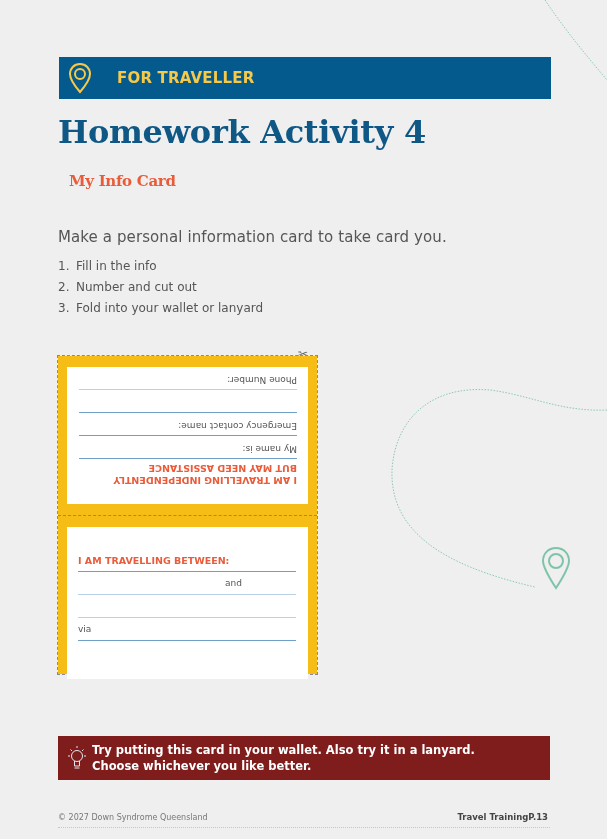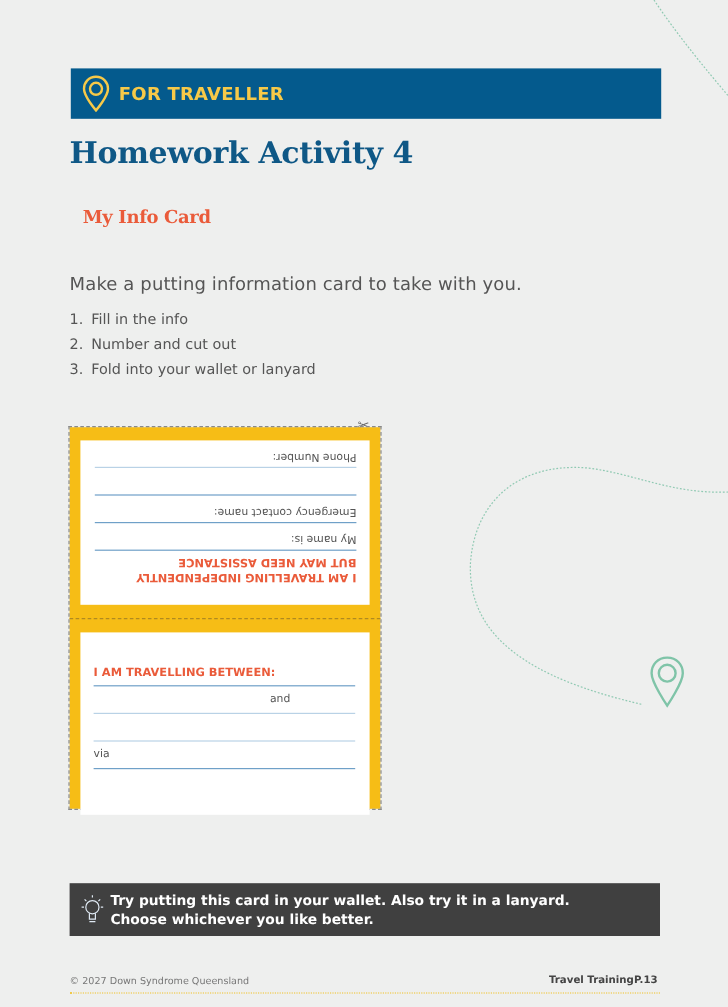--- a/index.html
+++ b/index.html
@@ -7,26 +7,26 @@
     width:607px; height:839px; background:#eeefee; position:relative; overflow:hidden;
     font-family:"DejaVu Sans", sans-serif; color:#444;
   }
   .deco { position:absolute; left:0; top:0; pointer-events:none; }
   .banner {
     position:absolute; left:59px; top:57px; width:492px; height:42px;
     background:#045a8d; display:flex; align-items:center;
   }
   .banner .pin { margin-left:8px; width:26px; height:32px; }
   .banner .label {
-    margin-left:6px; color:#f7c948; font-family:"DejaVu Sans", sans-serif;
+    margin-left:24px; color:#f7c948; font-family:"DejaVu Sans", sans-serif;
     font-weight:bold; font-size:15px; letter-spacing:0.2px;
   }
   .title {
     position:absolute; left:58px; top:113px; margin:0;
-    font-family:"DejaVu Serif", serif; font-weight:bold; font-size:25px; color:#0f5886;
+    font-family:"DejaVu Serif", serif; font-weight:bold; font-size:32px; color:#0f5886;
     letter-spacing:-0.3px;
   }
   .subtitle {
     position:absolute; left:58px; top:161px; margin:11px;
     font-family:"DejaVu Serif", serif; font-weight:bold; font-size:15px; color:#ea5b3a;
     letter-spacing:-0.3px;
   }
   .intro {
     position:absolute; left:58px; top:228px; font-size:15px; color:#555;
     letter-spacing:0.1px;
@@ -48,21 +48,21 @@
   .panel.top { top:11px; height:137px; }
   .panel.bottom { top:171px; height:152px; }
   .flip { transform:rotate(180deg); }
   .line { position:absolute; left:11px; right:12px; border-top:1.5px solid #6fa0c8; }
   .line.light { border-top-color:#b9d2e6; }
   .field { position:absolute; font-size:9px; color:#555; }
   .red-head { position:absolute; font-size:9.5px; font-weight:bold; color:#ea5b3a; line-height:12px; }
   .scissors { position:absolute; left:298px; top:347px; font-size:12px; color:#666; }
 
   .tip {
-    position:absolute; left:58px; top:736px; width:492px; height:44px; background:#404040;
+    position:absolute; left:58px; top:736px; width:492px; height:44px; background:#7f1d1d;
     display:flex; align-items:center;
   }
   .tip .bulb { margin-left:6px; width:26px; height:30px; }
   .tip .text { margin-left:2px; color:#fff; font-weight:bold; font-size:11.5px; line-height:16px; }
 
   .footer-left { position:absolute; left:58px; top:813px; font-size:8px; color:#777; }
   .footer-right { position:absolute; right:59px; top:812px; font-size:8.5px; color:#444; font-weight:bold; display:flex; }
   .footer-rule { position:absolute; left:58px; top:827px; width:492px; border-top:1px dotted #f0c94a; }
 </style>
 </head>
@@ -81,21 +81,21 @@
   <svg class="pin" viewBox="0 0 26 32">
     <path d="M13 2 C7 2 3 6.5 3 12 C3 18.5 13 30 13 30 C13 30 23 18.5 23 12 C23 6.5 19 2 13 2 Z" fill="none" stroke="#f7c948" stroke-width="2"></path>
     <circle cx="13" cy="12" r="5" fill="none" stroke="#f7c948" stroke-width="2"></circle>
   </svg>
   <span class="label">FOR TRAVELLER</span>
 </div>
 
 <h1 class="title">Homework Activity 4</h1>
 <h2 class="subtitle">My Info Card</h2>
 
-<div class="intro">Make a putting information card to take with you.</div>
+<div class="intro">Make a personal information card to take card you.</div>
 <ol class="steps">
   <li>
       <span class="num">1.</span>
       <span>Fill in the info</span>
     </li>
   <li>
       <span class="num">2.</span>
       <span>Number and cut out</span>
     </li>
   <li>

